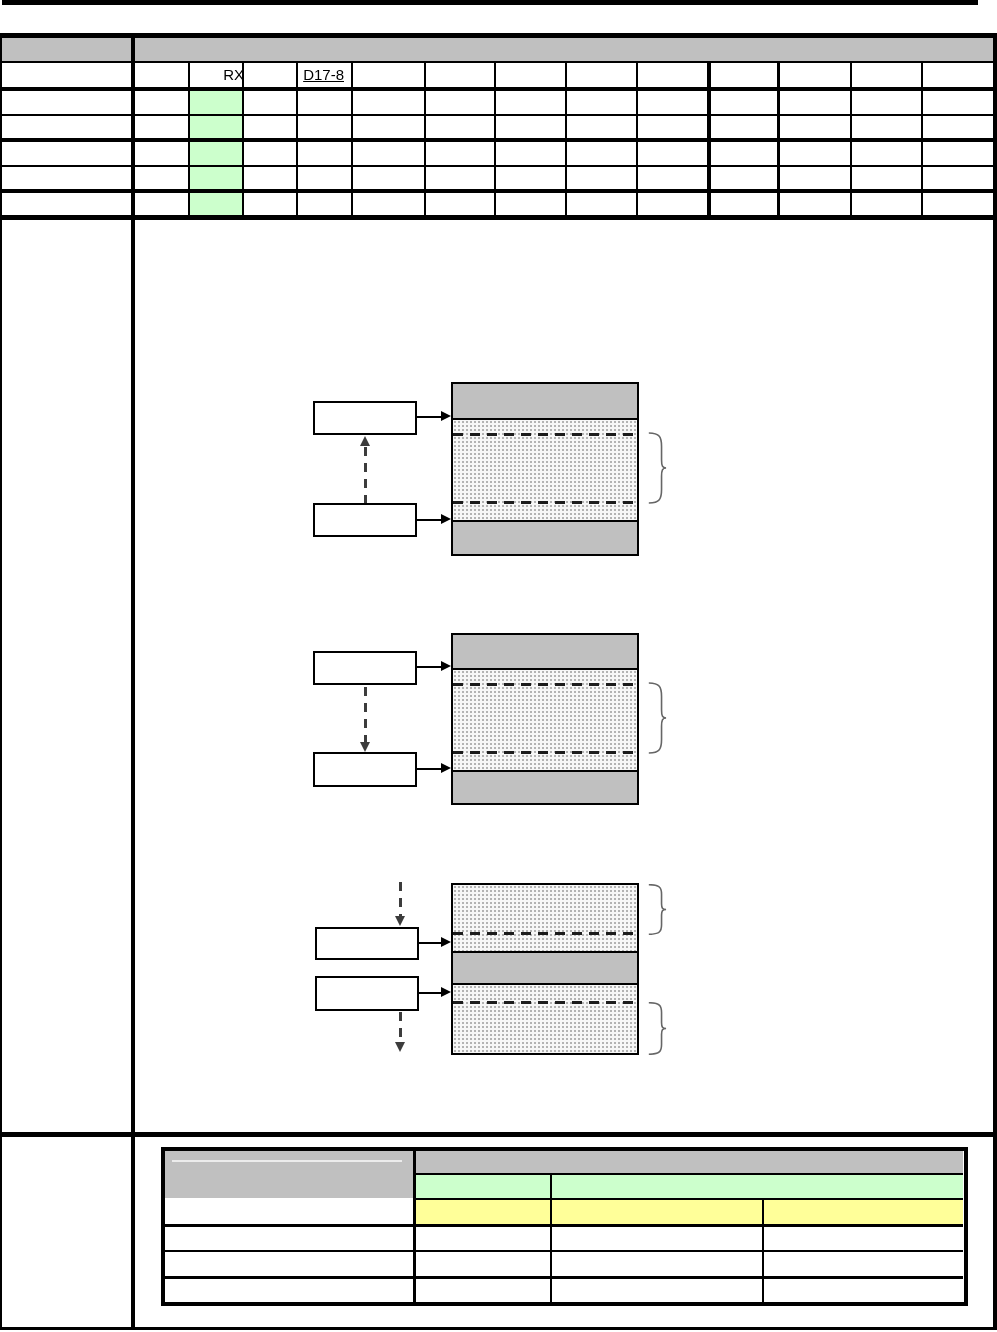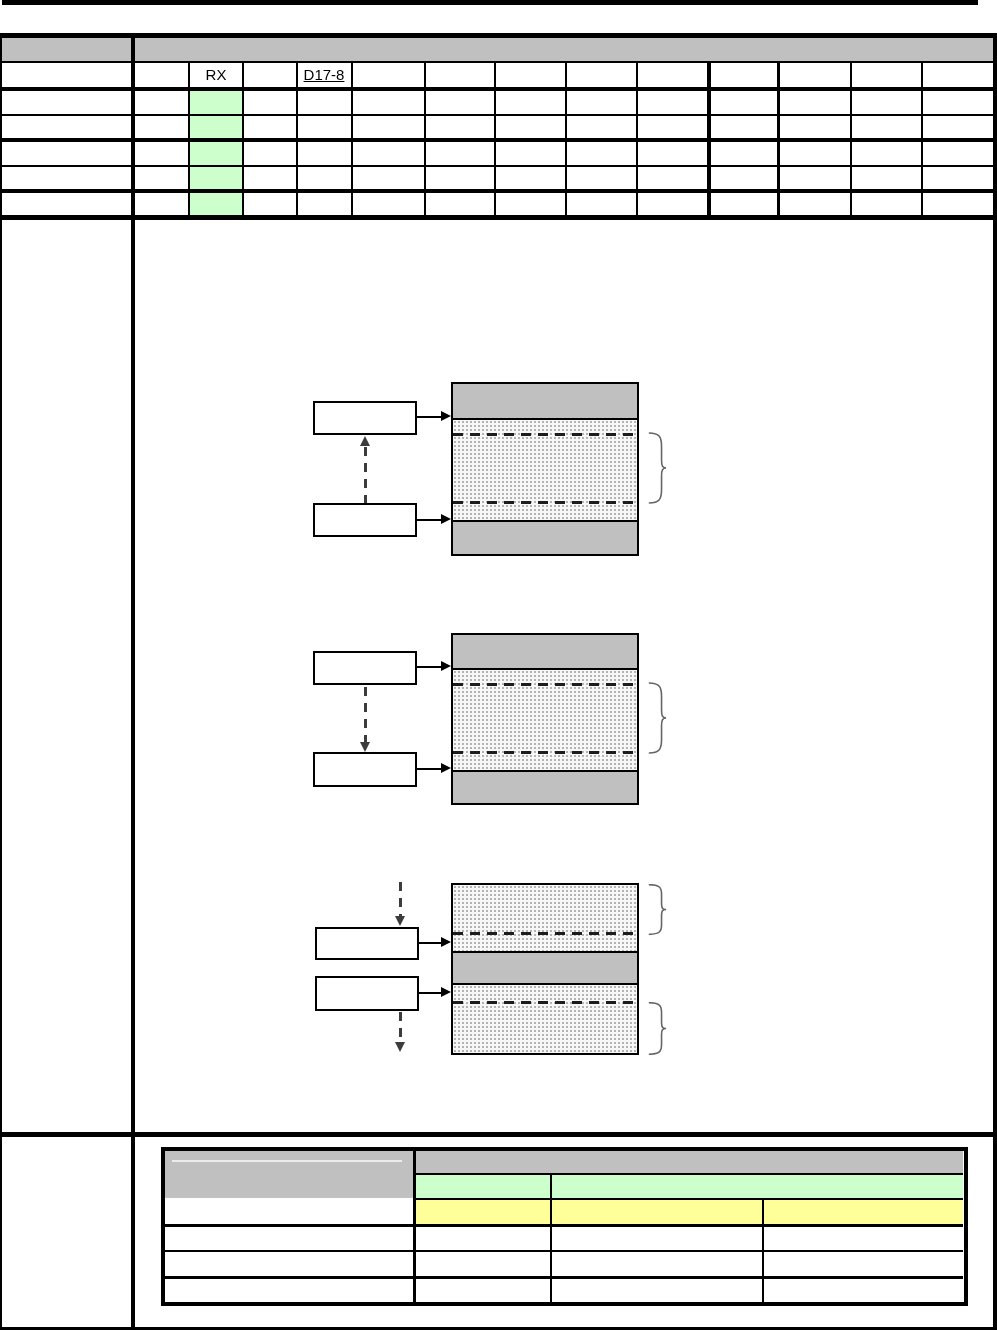--- a/index.html
+++ b/index.html
@@ -4,21 +4,21 @@
 <style>
   html,body{margin:0;padding:0;background:#fff;}
   .page{position:relative;width:997px;height:1332px;background:#fff;overflow:hidden;
         font-family:"Liberation Sans",sans-serif;}
   .abs{position:absolute;}
   .ln{position:absolute;background:#000;}
   .cell{position:absolute;}
   .gray{background:#c0c0c0;}
   .green{background:#ccffcc;}
   .yellow{background:#ffff99;}
-  .lbl{position:absolute;color:#000;font-size:15px;text-align:center;line-height:24px;}
+  .lbl{position:absolute;color:#000;font-size:15px;text-align:right;line-height:24px;}
   .box{position:absolute;background:#fff;border:2px solid #000;box-sizing:border-box;}
   .mrect{position:absolute;border:2px solid #000;box-sizing:border-box;display:flex;flex-direction:column;background:#fff;}
   .band{background:#c0c0c0;}
   .bb{border-bottom:2px solid #000;}
   .bt{border-top:2px solid #000;}
   .stip{flex:1;background-color:#f7f7f7;
         background-image:radial-gradient(circle,#b3b3b3 1px,transparent 1.3px);
         background-size:4px 4px;}
   .stipfix{background-color:#f7f7f7;
         background-image:radial-gradient(circle,#b3b3b3 1px,transparent 1.3px);
@@ -74,21 +74,21 @@
     <div class="ln" style="left:850px;top:61px;width:2px;height:154px;"></div>
     <div class="ln" style="left:921px;top:61px;width:2px;height:154px;"></div>
 
     <div class="cell green" style="left:190px;top:91px;width:52px;height:23px;"></div>
     <div class="cell green" style="left:190px;top:116px;width:52px;height:22px;"></div>
     <div class="cell green" style="left:190px;top:142px;width:52px;height:23px;"></div>
     <div class="cell green" style="left:190px;top:167px;width:52px;height:22px;"></div>
     <div class="cell green" style="left:190px;top:193px;width:52px;height:22px;"></div>
 
     <div class="lbl" style="left:188px;top:63px;width:56px;height:24px;">RX</div>
-    <div class="lbl" style="left:294px;top:63px;width:60px;height:24px;text-decoration:underline;">D17-8</div>
+    <div class="lbl" style="left:284px;top:63px;width:60px;height:24px;text-decoration:underline;">D17-8</div>
   </div>
 
   <div>
     <div class="mrect" style="left:451px;top:382px;width:188px;height:174px;">
       <div class="band bb" style="height:34px;"></div>
       <div class="stip"></div>
       <div class="band bt" style="height:32px;"></div>
     </div>
     <div class="dashh" style="left:453px;top:433px;width:184px;"></div>
     <div class="dashh" style="left:453px;top:501px;width:184px;"></div>

